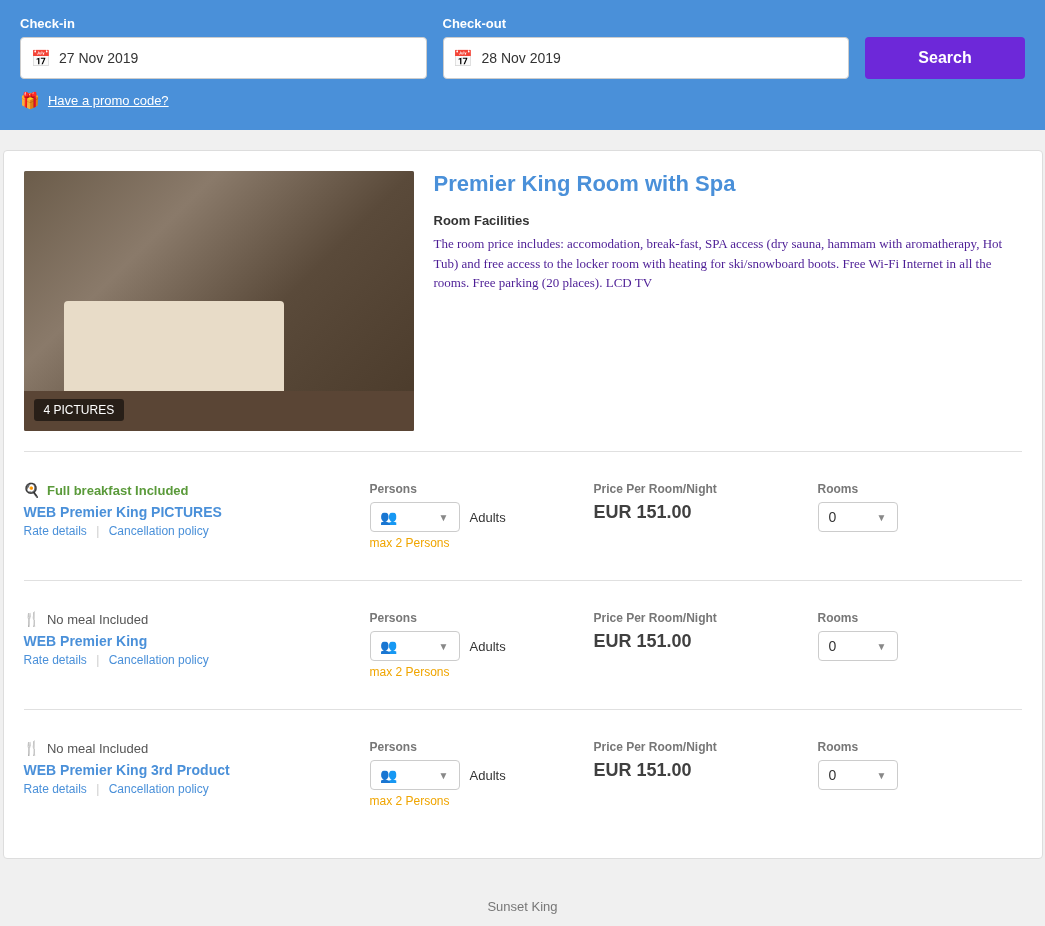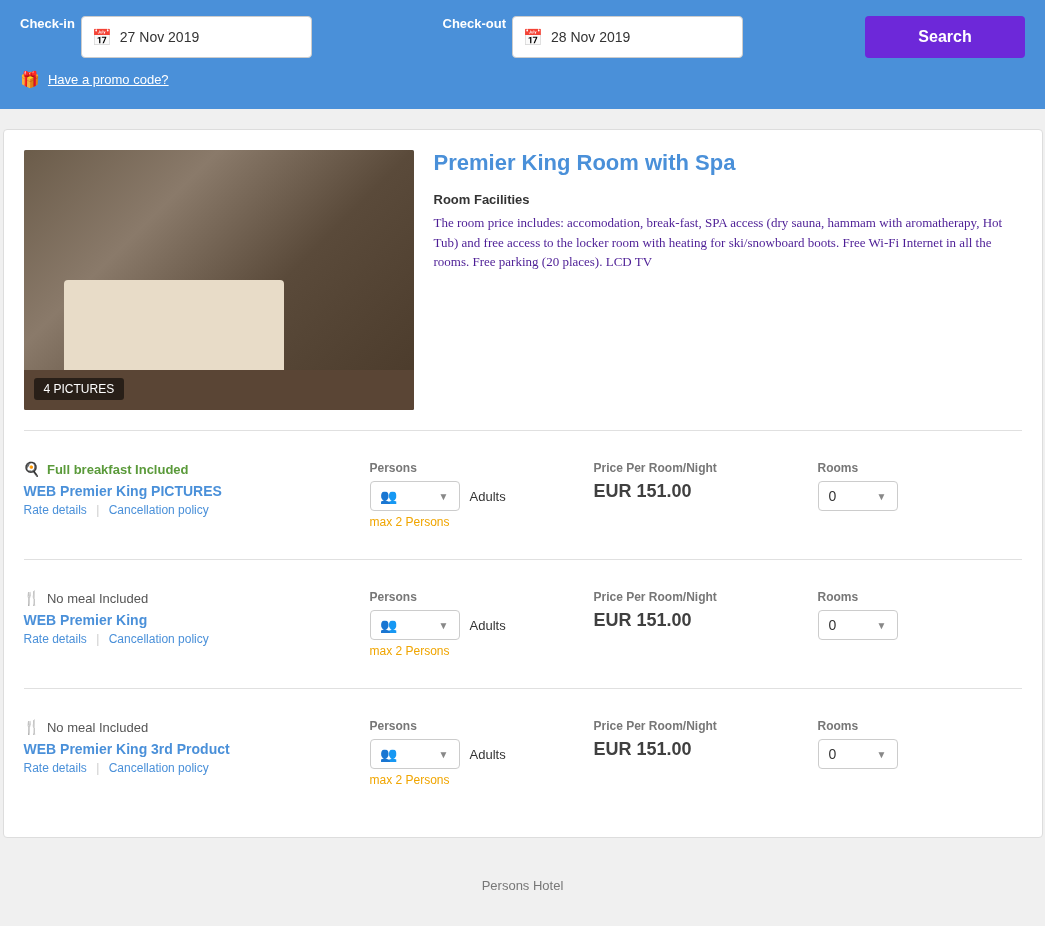--- a/index.html
+++ b/index.html
@@ -9,20 +9,21 @@
       background: #4a90d9;
       padding: 16px 20px 20px;
     }
     .header-row1 {
       display: flex;
       gap: 16px;
       align-items: flex-end;
     }
     .field-group {
       display: flex;
+      flex-direction: column;
       gap: 6px;
       flex: 1;
     }
     .field-label {
       color: #fff;
       font-size: 13px;
       font-weight: bold;
     }
     .date-input-wrapper {
       display: flex;
@@ -431,14 +432,14 @@
           </div>
         </div>
       </div>
     </div>
   </div>
     </div>
 
 </div>
 
 <div class="footer">
-  <span>Persons Hotel</span>
+  <span>Sunset King</span>
 </div>
 
 </body></html>

